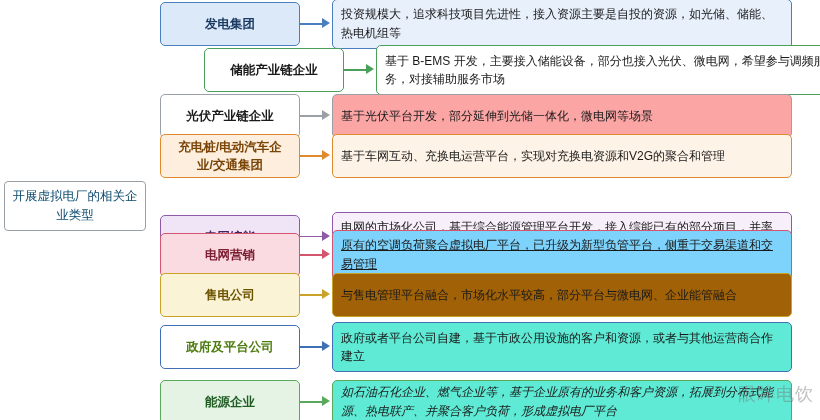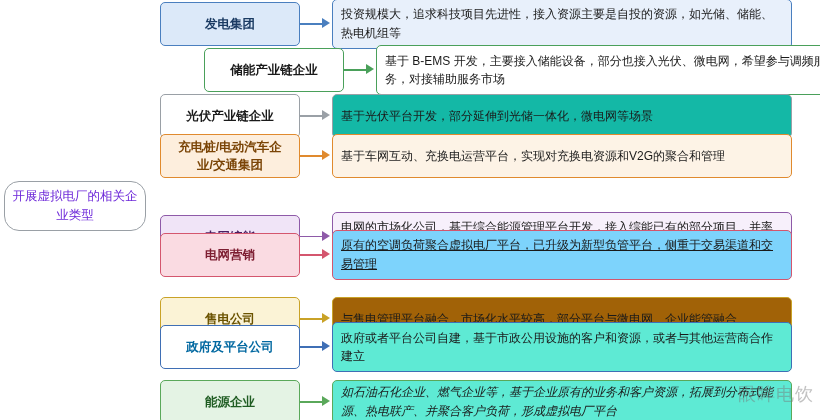--- a/index.html
+++ b/index.html
@@ -19,29 +19,29 @@
     width: 820px;
     height: 420px;
   }
   .root-box {
     position: absolute;
     left: 4px;
     top: 181px;
     width: 142px;
     min-height: 50px;
     border: 1.5px solid #9aa0a6;
-    border-radius: 15px;
+    border-radius: 4px;
     background: #ffffff;
     display: flex;
     align-items: center;
     justify-content: center;
     text-align: center;
     font-size: 12.5px;
     line-height: 1.5;
-    color: #6d28d9;
+    color: #0c4a6e;
     padding: 0 6px;
     box-sizing: border-box;
   }
   .row {
     position: absolute;
     left: 160px;
     height: 44px;
     display: flex;
     align-items: center;
   }
@@ -131,21 +131,21 @@
           <div class="arrow" style="border-left-color: rgb(74, 160, 90);"></div>
         </div>
         <div class="desc-box" style="background: rgb(255, 255, 255); border-color: rgb(74, 160, 90); width: 460px; height: 50px;">基于 B-EMS 开发，主要接入储能设备，部分也接入光伏、微电网，希望参与调频服务，对接辅助服务市场</div>
       </div>
       <div class="row" style="top: 94.4px;">
         <div class="cat-box" style="background: rgb(255, 255, 255); border-color: rgb(154, 160, 166); color: rgb(26, 26, 26);">光伏产业链企业</div>
         <div class="connector">
           <div class="line" style="background: rgb(154, 160, 166);"></div>
           <div class="arrow" style="border-left-color: rgb(154, 160, 166);"></div>
         </div>
-        <div class="desc-box" style="background: #14b8a6; border-color: rgb(154, 160, 166); width: 460px; height: 36px;">基于光伏平台开发，部分延伸到光储一体化，微电网等场景</div>
+        <div class="desc-box" style="background: #fca5a5; border-color: rgb(154, 160, 166); width: 460px; height: 36px;">基于光伏平台开发，部分延伸到光储一体化，微电网等场景</div>
       </div>
       <div class="row" style="top: 134px;">
         <div class="cat-box" style="background: rgb(253, 238, 221); border-color: rgb(224, 138, 46); color: rgb(122, 68, 6);">充电桩/电动汽车企业/交通集团</div>
         <div class="connector">
           <div class="line" style="background: rgb(224, 138, 46);"></div>
           <div class="arrow" style="border-left-color: rgb(224, 138, 46);"></div>
         </div>
         <div class="desc-box" style="background: rgb(253, 243, 230); border-color: rgb(224, 138, 46); width: 460px; height: 36px;">基于车网互动、充换电运营平台，实现对充换电资源和V2G的聚合和管理</div>
       </div>
       <div class="row" style="top: 186.8px; margin-top: 28px;">
@@ -157,30 +157,30 @@
         <div class="desc-box" style="background: rgb(247, 240, 251); border-color: rgb(142, 90, 168); width: 460px; height: 50px;">电网的市场化公司，基于综合能源管理平台开发，接入综能已有的部分项目，并率先接入新型负管平台，技术水平较高</div>
       </div>
       <div class="row" style="top: 233px;">
         <div class="cat-box" style="background: rgb(250, 219, 226); border-color: rgb(212, 86, 110); color: rgb(125, 29, 49);">电网营销</div>
         <div class="connector">
           <div class="line" style="background: rgb(212, 86, 110);"></div>
           <div class="arrow" style="border-left-color: rgb(212, 86, 110);"></div>
         </div>
         <div class="desc-box" style="background: #7dd3fc; border-color: rgb(212, 86, 110); width: 460px; height: 50px; text-decoration: underline;">原有的空调负荷聚合虚拟电厂平台，已升级为新型负管平台，侧重于交易渠道和交易管理</div>
       </div>
-      <div class="row" style="top: 297px;">
+      <div class="row" style="top: 273px;">
         <div class="cat-box" style="background: rgb(251, 243, 214); border-color: rgb(201, 162, 39); color: rgb(107, 83, 0);">售电公司</div>
         <div class="connector">
           <div class="line" style="background: rgb(201, 162, 39);"></div>
           <div class="arrow" style="border-left-color: rgb(201, 162, 39);"></div>
         </div>
         <div class="desc-box" style="background: #a16207; border-color: rgb(201, 162, 39); width: 460px; height: 36px;">与售电管理平台融合，市场化水平较高，部分平台与微电网、企业能管融合</div>
       </div>
       <div class="row" style="top: 325.4px;">
-        <div class="cat-box" style="background: rgb(255, 255, 255); border-color: rgb(63, 111, 181); color: #0369a1;">政府及平台公司</div>
+        <div class="cat-box" style="background: rgb(255, 255, 255); border-color: rgb(63, 111, 181); color: #4d7c0f;">政府及平台公司</div>
         <div class="connector">
           <div class="line" style="background: rgb(63, 111, 181);"></div>
           <div class="arrow" style="border-left-color: rgb(63, 111, 181);"></div>
         </div>
         <div class="desc-box" style="background: #5eead4; border-color: rgb(63, 111, 181); width: 460px; height: 50px;">政府或者平台公司自建，基于市政公用设施的客户和资源，或者与其他运营商合作建立</div>
       </div>
       <div class="row" style="top: 380px;">
         <div class="cat-box" style="background: rgb(228, 243, 228); border-color: rgb(90, 168, 90); color: rgb(31, 92, 34);">能源企业</div>
         <div class="connector">
           <div class="line" style="background: rgb(90, 168, 90);"></div>

